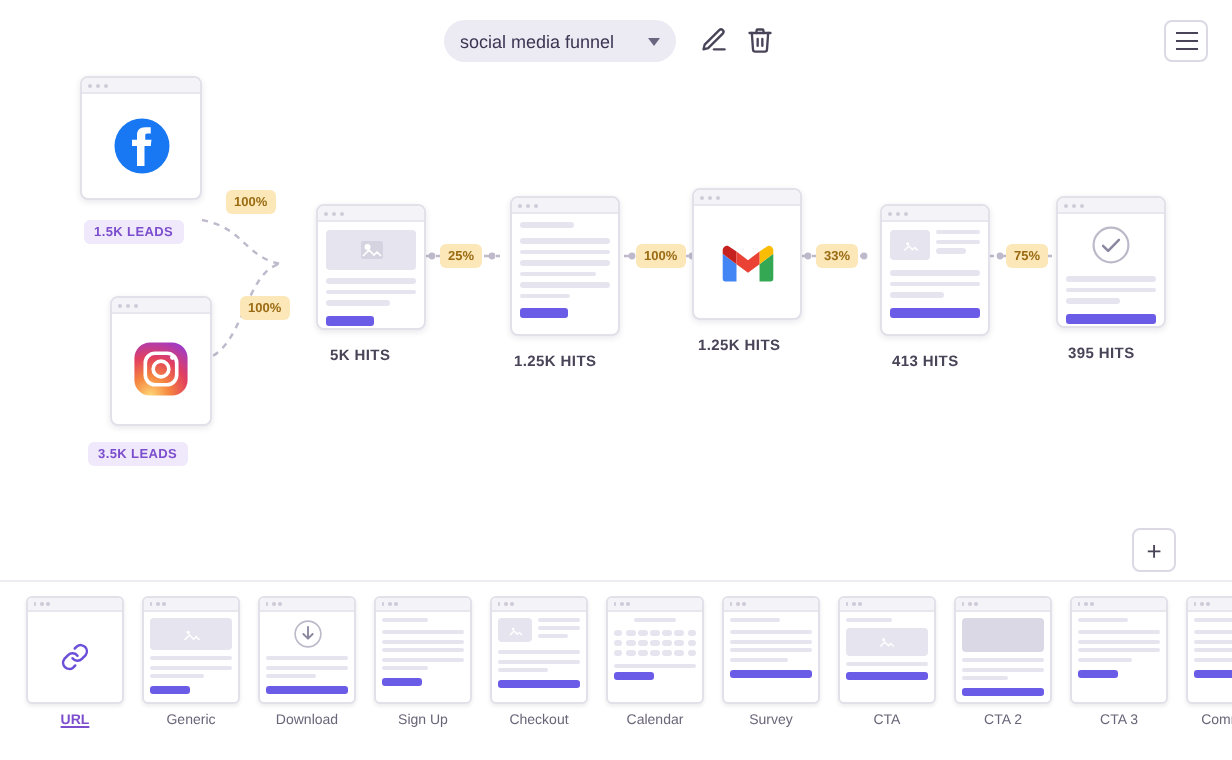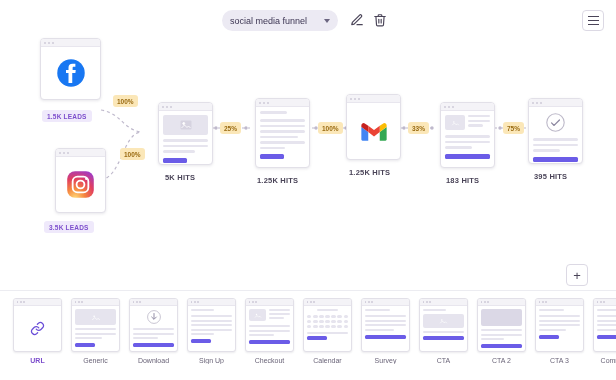--- a/index.html
+++ b/index.html
@@ -381,21 +381,21 @@
             <div class="sk" style="height:2.2px;width:100%;margin-bottom:2.5px;"></div>
             <div class="sk" style="height:2.2px;width:70%;"></div>
           </div>
         </div>
         <div class="sk" style="height:2.5px;width:100%;margin-bottom:3px;"></div>
         <div class="sk" style="height:2.5px;width:100%;margin-bottom:3px;"></div>
         <div class="sk" style="height:2.5px;width:60%;margin-bottom:5px;"></div>
         <div class="sk-blue" style="height:5px;width:100%;"></div>
       </div>
     </div>
-    <div class="node-label" style="left:446px; top:136px;">183 HITS</div>
+    <div class="node-label" style="left:446px; top:136px;">413 HITS</div>
 
     <div class="chip" style="left:503px; top:82px;">75%</div>
 
     <div class="node" style="left:528px; top:58px; width:55px; height:66px;">
       <div class="bar">
           <i></i>
           <i></i>
           <i></i>
         </div>
       <div class="body">

